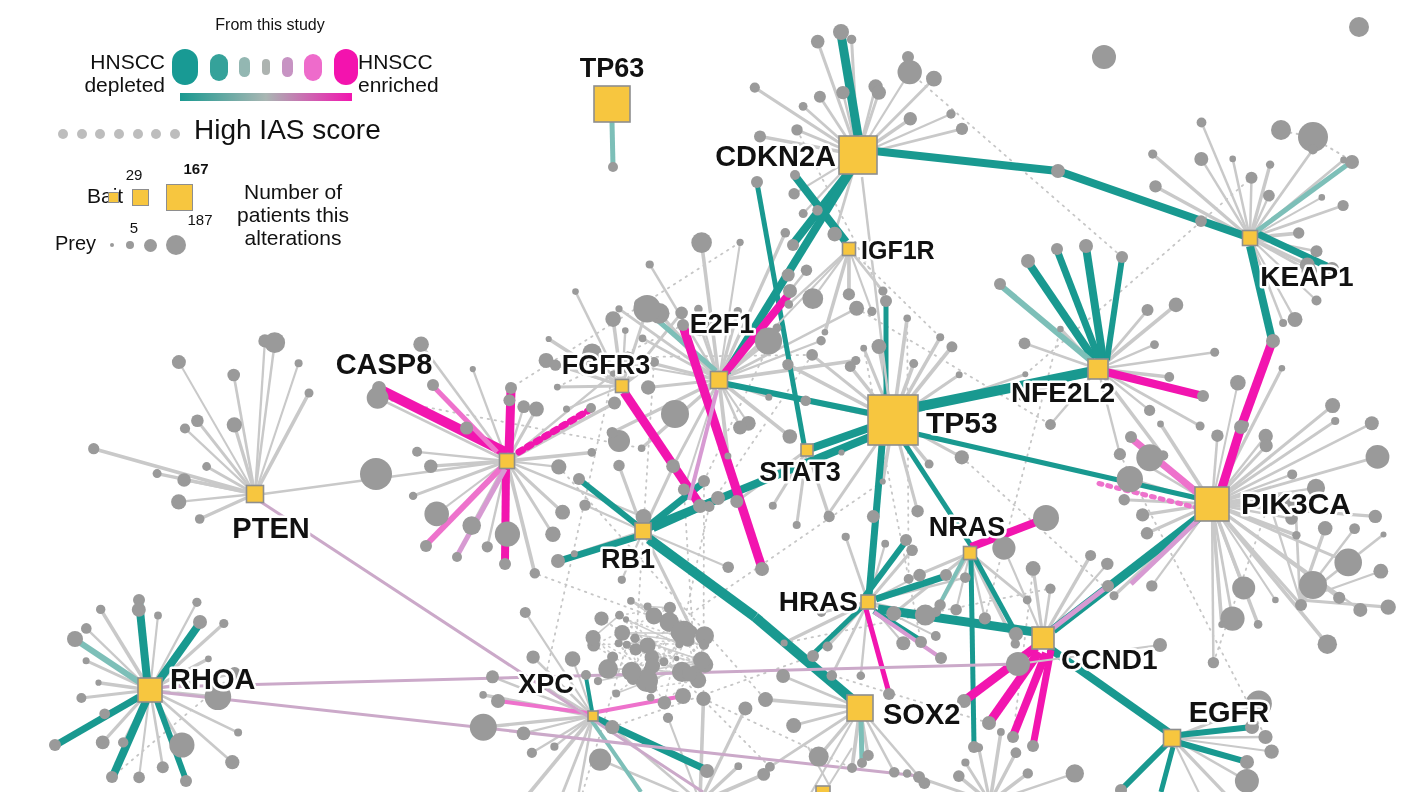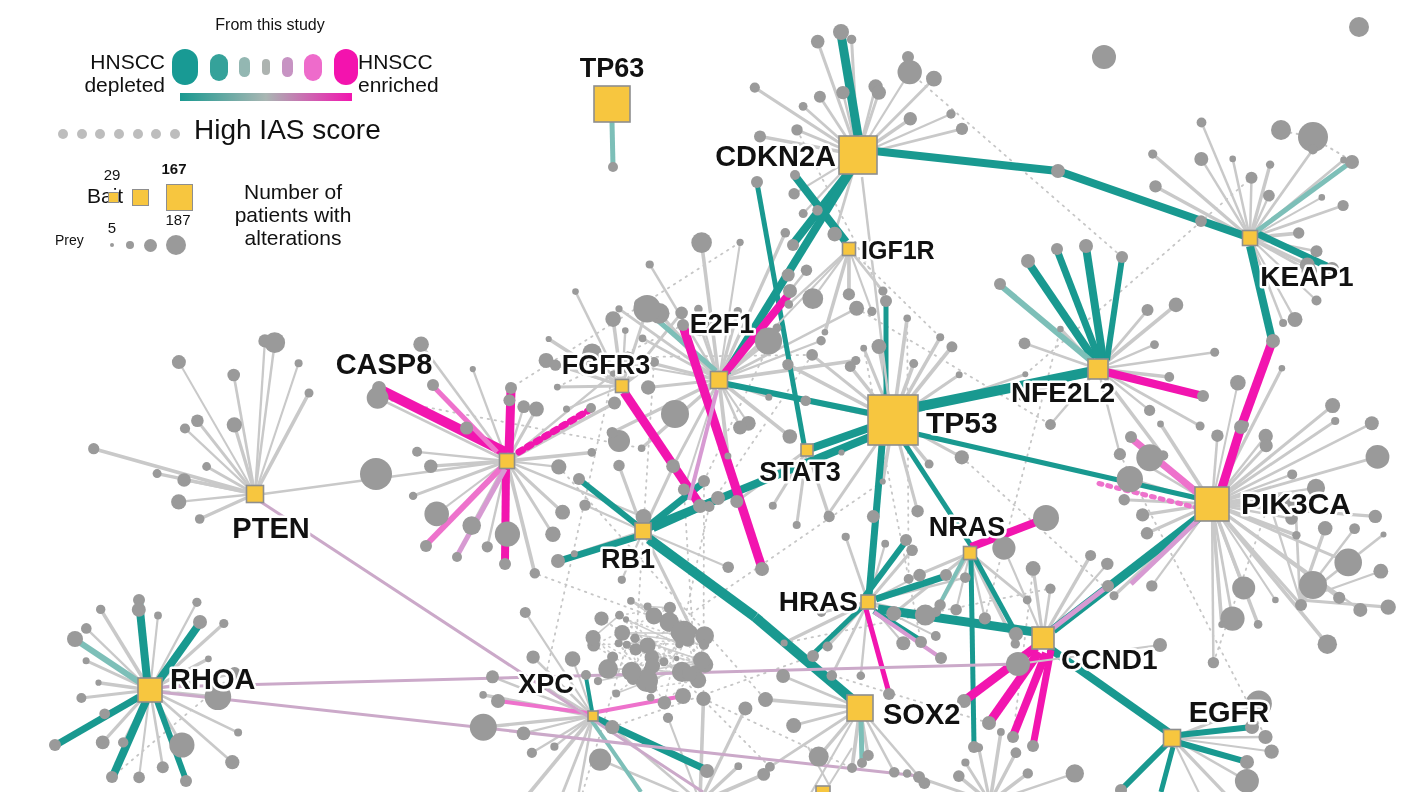--- a/index.html
+++ b/index.html
@@ -12,25 +12,25 @@
   .lg-depleted{left:40px;top:50px;width:125px;text-align:right;font-size:21px;line-height:23px;}
   .lg-enriched{left:358px;top:50px;width:120px;text-align:left;font-size:21px;line-height:23px;}
   .lg-pills{left:172px;top:46px;width:186px;height:42px;display:flex;align-items:center;
             justify-content:space-between;position:absolute;}
   .lg-pills span{position:static;display:block;border-radius:999px;}
   .lg-gradbar{left:180px;top:93px;width:172px;height:8px;}
   .lg-iasdots{left:58px;top:128px;width:122px;height:12px;display:flex;justify-content:space-between;align-items:center;}
   .lg-iasdots i{position:static;display:block;width:10px;height:10px;border-radius:50%;background:#BDBDBD;}
   .lg-iaslabel{left:194px;top:114px;font-size:28px;}
   .lg-bait-label{left:55px;top:184px;font-size:21px;margin-left:32px;}
-  .lg-prey-label{left:55px;top:232px;font-size:14px;}
+  .lg-prey-label{left:55px;top:232px;font-size:20px;}
   .lg-shape{box-sizing:border-box;}
   .sq{background:#F7C63F;border:1.5px solid #8E8E8E;}
   .ci{background:#9A9A9A;border-radius:50%;}
-  .lg-num{font-size:15px;text-align:center;}
+  .lg-num{font-size:15px;text-align:center;margin-left:22px;}
   .lg-patients{left:218px;top:180px;width:150px;text-align:center;font-size:21px;line-height:23px;}
 </style>
 </head>
 <body>
 
 <div class="stage">
   <svg id="net" width="1408" height="792" viewBox="0 0 1408 792">
       <g>
         <line x1="701.691391229919" y1="660.145157060387" x2="651.7981804995561" y2="657.120674900886" stroke="#CCCCCC" stroke-width="1.6" stroke-dasharray="1.5 4.5" stroke-linecap="round"></line>
         <line x1="631.6308367584937" y1="671.6078384359498" x2="647.9218403539747" y2="643.1403877619364" stroke="#CCCCCC" stroke-width="1.6" stroke-dasharray="1.5 4.5" stroke-linecap="round"></line>
@@ -1052,17 +1052,17 @@
     <div class="lg-num" style="left:158px;top:211px;width:40px;">187</div>
     <div id="lg-preys">
         <div class="lg-shape ci" style="left: 110px; top: 243px; width: 4px; height: 4px;"></div>
         <div class="lg-shape ci" style="left: 126px; top: 241px; width: 8px; height: 8px;"></div>
         <div class="lg-shape ci" style="left: 144px; top: 238.5px; width: 13px; height: 13px;"></div>
         <div class="lg-shape ci" style="left: 166px; top: 235px; width: 20px; height: 20px;"></div>
       </div>
 
     <div class="lg-patients">
       <span style="position:static">Number of</span><br>
-      <span style="position:static">patients with</span><br>
+      <span style="position:static">patients this</span><br>
       <span style="position:static">alterations</span>
     </div>
   </div>
 </div>
 
 </body></html>

